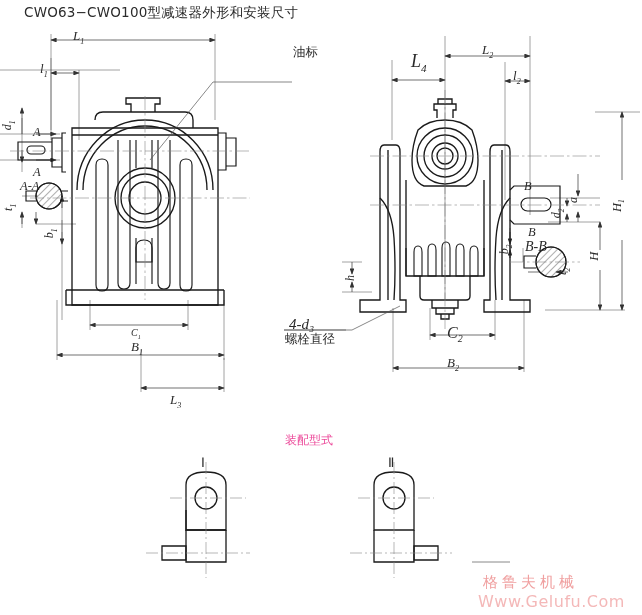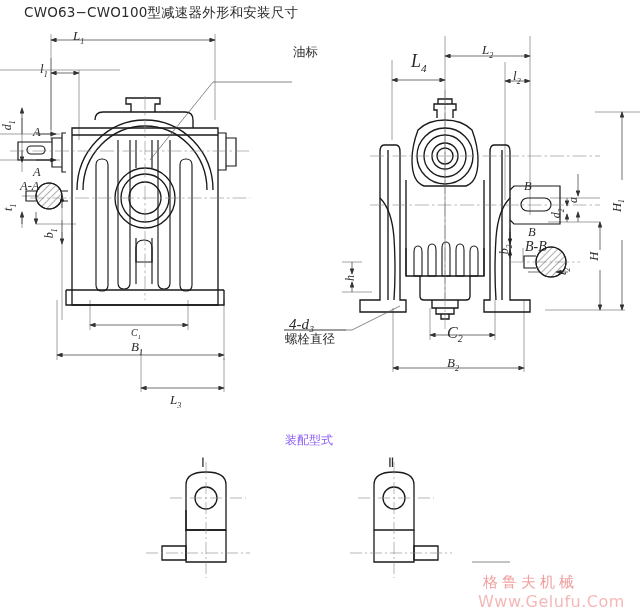--- a/index.html
+++ b/index.html
@@ -16,21 +16,21 @@
   .cn{font-style:normal;font-family:Liberation Sans, sans-serif;text-align:center;}
   #title{position:absolute;left:24px;top:4px;font-size:13.5px;font-style:normal;
          font-family:"DejaVu Sans","Liberation Sans",sans-serif;color:#2b2b2b;
          letter-spacing:.2px;}
   .rot{transform-origin:50% 50%;}
   #wm1{position:absolute;left:483px;top:573px;font-size:15px;color:#f0a0a0;
        font-family:"DejaVu Sans",sans-serif;font-style:normal;letter-spacing:4px;}
   #wm2{position:absolute;left:478px;top:592px;font-size:16px;color:#f4b8b8;
        font-family:"DejaVu Sans",sans-serif;font-style:normal;letter-spacing:.5px;}
   #asmTitle{position:absolute;left:285px;top:432px;font-size:12px;font-style:normal;
-       font-family:Liberation Serif, serif;color:#8b5cf6;}
+       font-family:Liberation Serif, serif;color:#ec4899;}
   .rom{position:absolute;font-style:normal;font-family:"Liberation Serif",serif;
        font-size:13px;color:#2a2a2a;}
 </style>
 </head>
 <body>
 
 <div id="stage">
 
   <div id="title">CWO63−CWO100型减速器外形和安装尺寸</div>
 

